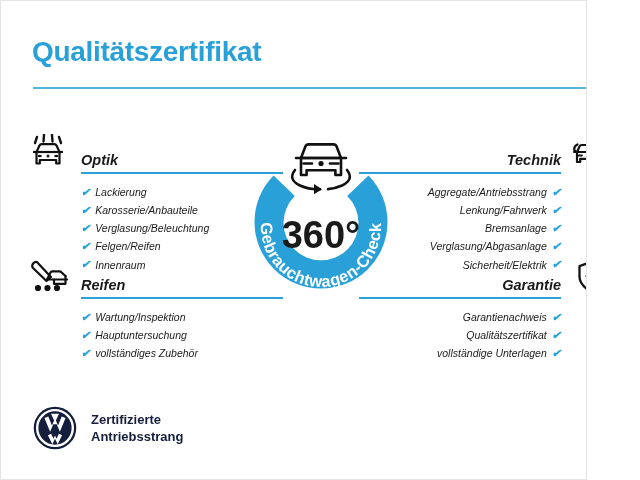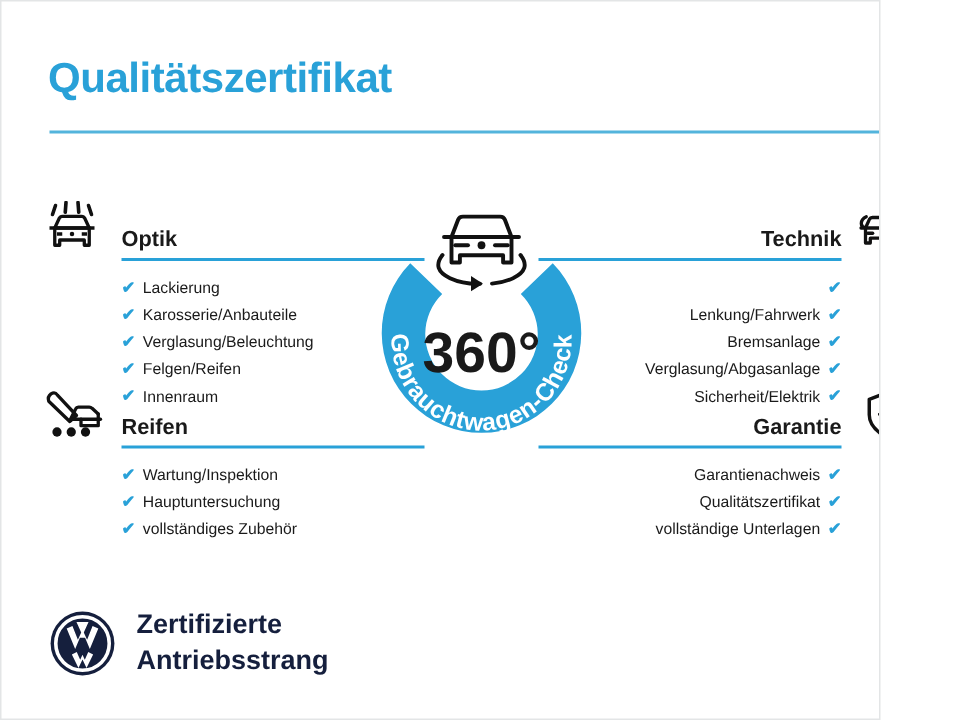--- a/index.html
+++ b/index.html
@@ -36,20 +36,21 @@
     left: 32px;
     top: 86px;
     width: 576px;
     height: 2px;
     background: #53B4DC;
   }
 
   
   .section {
     position: absolute;
+    font-style: italic;
   }
   .sec-optik   { left: 22px;  top: 131px; width: 260px; }
   .sec-wartung { left: 22px;  top: 256px; width: 260px; }
   .sec-technik { left: 358px; top: 131px; width: 260px; }
   .sec-garantie{ left: 358px; top: 256px; width: 260px; }
 
   .sec-head {
     position: relative;
     height: 42px;
   }
@@ -126,21 +127,21 @@
   .footer {
     position: absolute;
     left: 31px;
     top: 404px;
     display: flex;
     align-items: center;
     gap: 13px;
   }
   .vw-mark { width: 46px; height: 46px; display: block; }
   .vw-text {
-    font-size: 18px;
+    font-size: 13px;
     font-weight: bold;
     color: #151F3D;
     line-height: 1.32;
     white-space: nowrap;
   }
 </style>
 </head>
 <body>
 
 <div class="page">
@@ -246,20 +247,21 @@
           <circle cx="18.5" cy="21.5" r="1.4" fill="#111"></circle>
           <rect x="26" y="3" width="16" height="15" fill="none" stroke="#111" stroke-width="2.2"></rect>
           <path d="M29.5 10.5 L32.8 14 L38.8 6.3" fill="none" stroke="#111" stroke-width="2.4" stroke-linecap="round" stroke-linejoin="round"></path>
         </svg>
       </span>
       <span class="sec-title">Technik</span>
       <span class="sec-rule"></span>
     </div>
     <ul class="sec-list">
       <li>
+          <span>Aggregate/Antriebsstrang</span>
           <span class="check">✔</span>
         </li>
       <li>
           <span>Lenkung/Fahrwerk</span>
           <span class="check">✔</span>
         </li>
       <li>
           <span>Bremsanlage</span>
           <span class="check">✔</span>
         </li>

